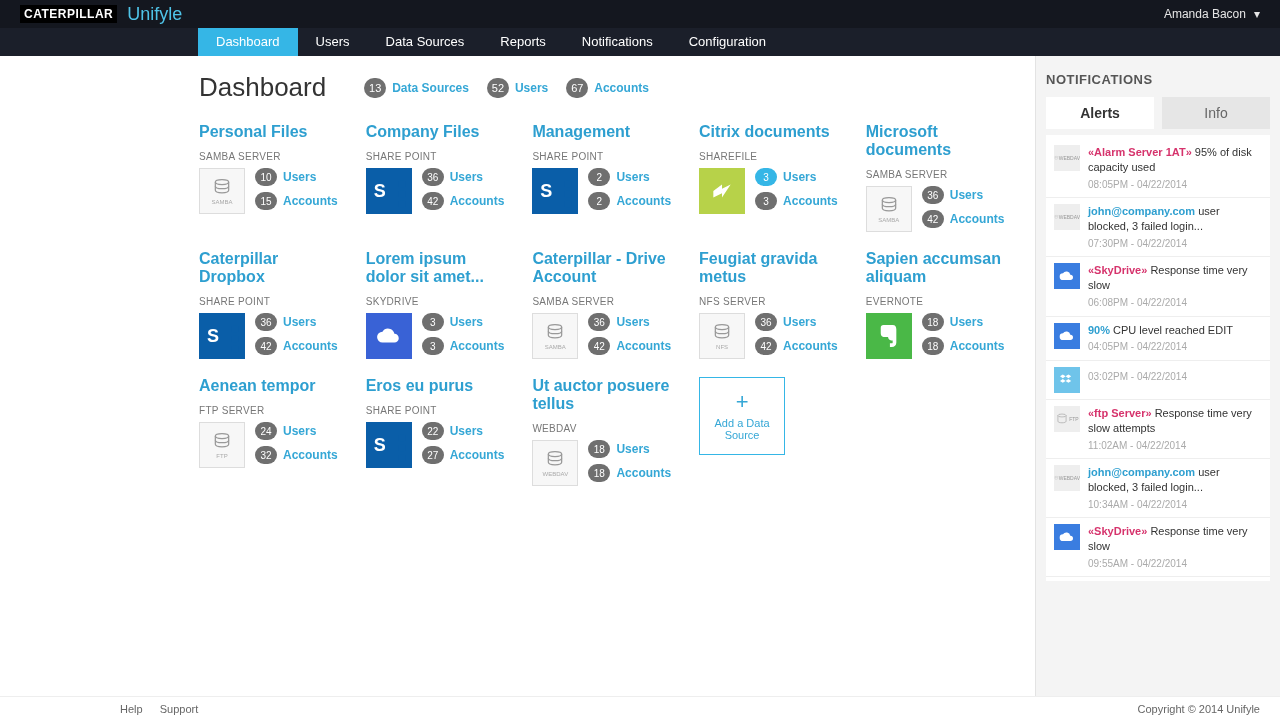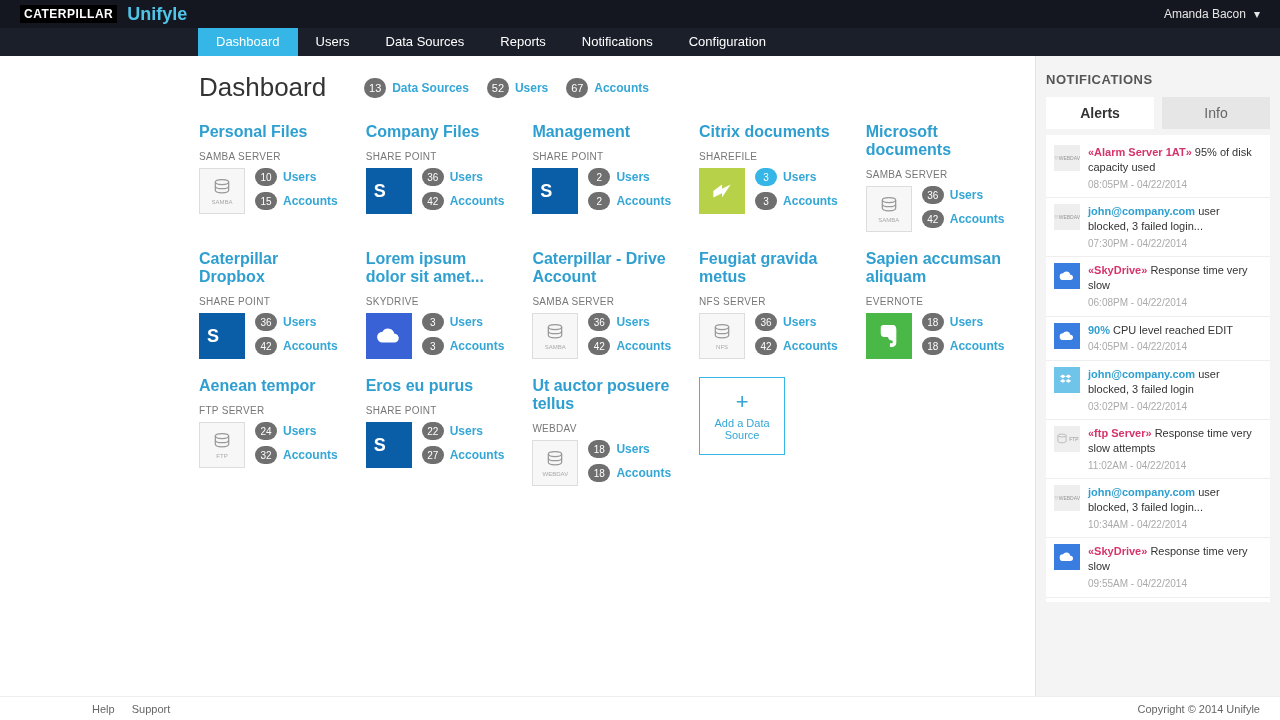--- a/index.html
+++ b/index.html
@@ -1,20 +1,20 @@
 <!DOCTYPE html>
 <html><head>
 <meta charset="utf-8">
 <style>
 *{box-sizing:border-box;margin:0;padding:0;font-family:Arial,Helvetica,sans-serif}
 body{background:#f0f0f0;width:1280px;height:720px;overflow:hidden;font-size:13px;color:#333}
 .topbar{height:28px;background:#14171f;display:flex;align-items:center;padding:0 20px;justify-content:space-between}
 .brand{display:flex;align-items:center;gap:10px}
 .brand-cat{color:#fff;font-weight:bold;font-size:12px;letter-spacing:0.5px;background:#000;padding:2px 4px}
-.brand-unifyle{color:#4fc4e8;font-size:18px;font-weight:700}
+.brand-unifyle{color:#4fc4e8;font-size:18px;font-weight:400}
 .user-menu{color:#e5e5e5;font-size:12px;display:flex;align-items:center;gap:8px;cursor:pointer}
 .navbar{height:28px;background:#1b1f2a;display:flex;padding-left:198px}
 .nav-item{padding:0 18px;color:#fff;font-size:13px;line-height:28px;cursor:pointer}
 .nav-item.active{background:#35b6e6}
 .main{display:flex;height:calc(720px - 56px - 24px)}
 .content{flex:1;background:#fff;margin:0;overflow:auto}
 .page-head{padding:16px 24px 10px 24px;display:flex;align-items:center;gap:18px;margin-left:175px}
 .page-title{font-size:26px;font-weight:normal;color:#333;margin-right:20px}
 .pill{display:inline-flex;align-items:center;gap:6px}
 .pill-badge{background:#6f6f6f;color:#fff;border-radius:10px;min-width:22px;height:20px;display:inline-flex;align-items:center;justify-content:center;font-size:11px;padding:0 2px}
@@ -42,21 +42,21 @@
 .tab.active{background:#fff;color:#333;font-weight:bold}
 .notif-list{background:#fff;padding:4px 0}
 .notif{display:flex;gap:8px;padding:6px 8px;border-bottom:1px solid #eee}
 .notif-icon{width:26px;height:26px;background:#eee;display:flex;align-items:center;justify-content:center;font-size:8px;color:#999;flex-shrink:0}
 .notif-icon.blue{background:#3a7de0;color:#fff}
 .notif-icon.lblue{background:#6fc4ea;color:#fff}
 .notif-body{flex:1;font-size:11px;line-height:1.35}
 .notif-src{color:#d6336c;font-weight:bold}
 .notif-src.blue{color:#2e9fd0}
 .notif-time{color:#aaa;font-size:10px;margin-top:3px}
-.footer{height:24px;background:#fff;display:flex;align-items:center;justify-content:space-between;padding:0 20px 0 92px;font-size:11px;color:#666;border-top:1px solid #eee}
+.footer{height:24px;background:#fff;display:flex;align-items:center;justify-content:space-between;padding:0 20px 0 120px;font-size:11px;color:#666;border-top:1px solid #eee}
 .footer a{color:#666;margin-right:14px;cursor:pointer}
 .sp-icon{position:relative;width:46px;height:46px}
 .sp-s{position:absolute;left:2px;top:8px;width:24px;height:30px;background:#0a5ea8;color:#fff;display:flex;align-items:center;justify-content:center;font-size:18px;font-weight:bold}
 .sp-dots{position:absolute;right:6px;top:10px}
 .sp-dot{width:8px;height:8px;background:#0a5ea8;border-radius:50%;margin:2px 0}
 .mini-label{font-size:6px;color:#aaa;margin-top:2px}
 svg.cyl{width:20px;height:20px}
 </style>
 </head>
 <body>
@@ -474,21 +474,20 @@
             <div class="notif-time">04:05PM - 04/22/2014</div>
           </div>
         </div>
         <div class="notif">
           <div class="notif-icon lblue">
             <svg width="14" height="14" viewBox="0 0 24 24">
               <path d="M6 3l6 4-6 4-6-4zM18 3l6 4-6 4-6-4zM6 13l6 4-6 4-6-4zM18 13l6 4-6 4-6-4z" fill="#fff" transform="scale(0.8)"></path>
             </svg>
           </div>
           <div class="notif-body">
-            <div><span class="notif-src blue">john@company.com</span><span> user blocked, 3 failed login</span></div>
             <div class="notif-time">03:02PM - 04/22/2014</div>
           </div>
         </div>
         <div class="notif">
           <div class="notif-icon">
             <svg width="14" height="14" viewBox="0 0 24 24">
               <ellipse cx="12" cy="6" rx="7" ry="2.5" fill="none" stroke="#999"></ellipse>
               <path d="M5 6v10c0 1.4 3.1 2.5 7 2.5s7-1.1 7-2.5V6" fill="none" stroke="#999"></path>
             </svg>
             <div style="font-size:5px">FTP</div>

